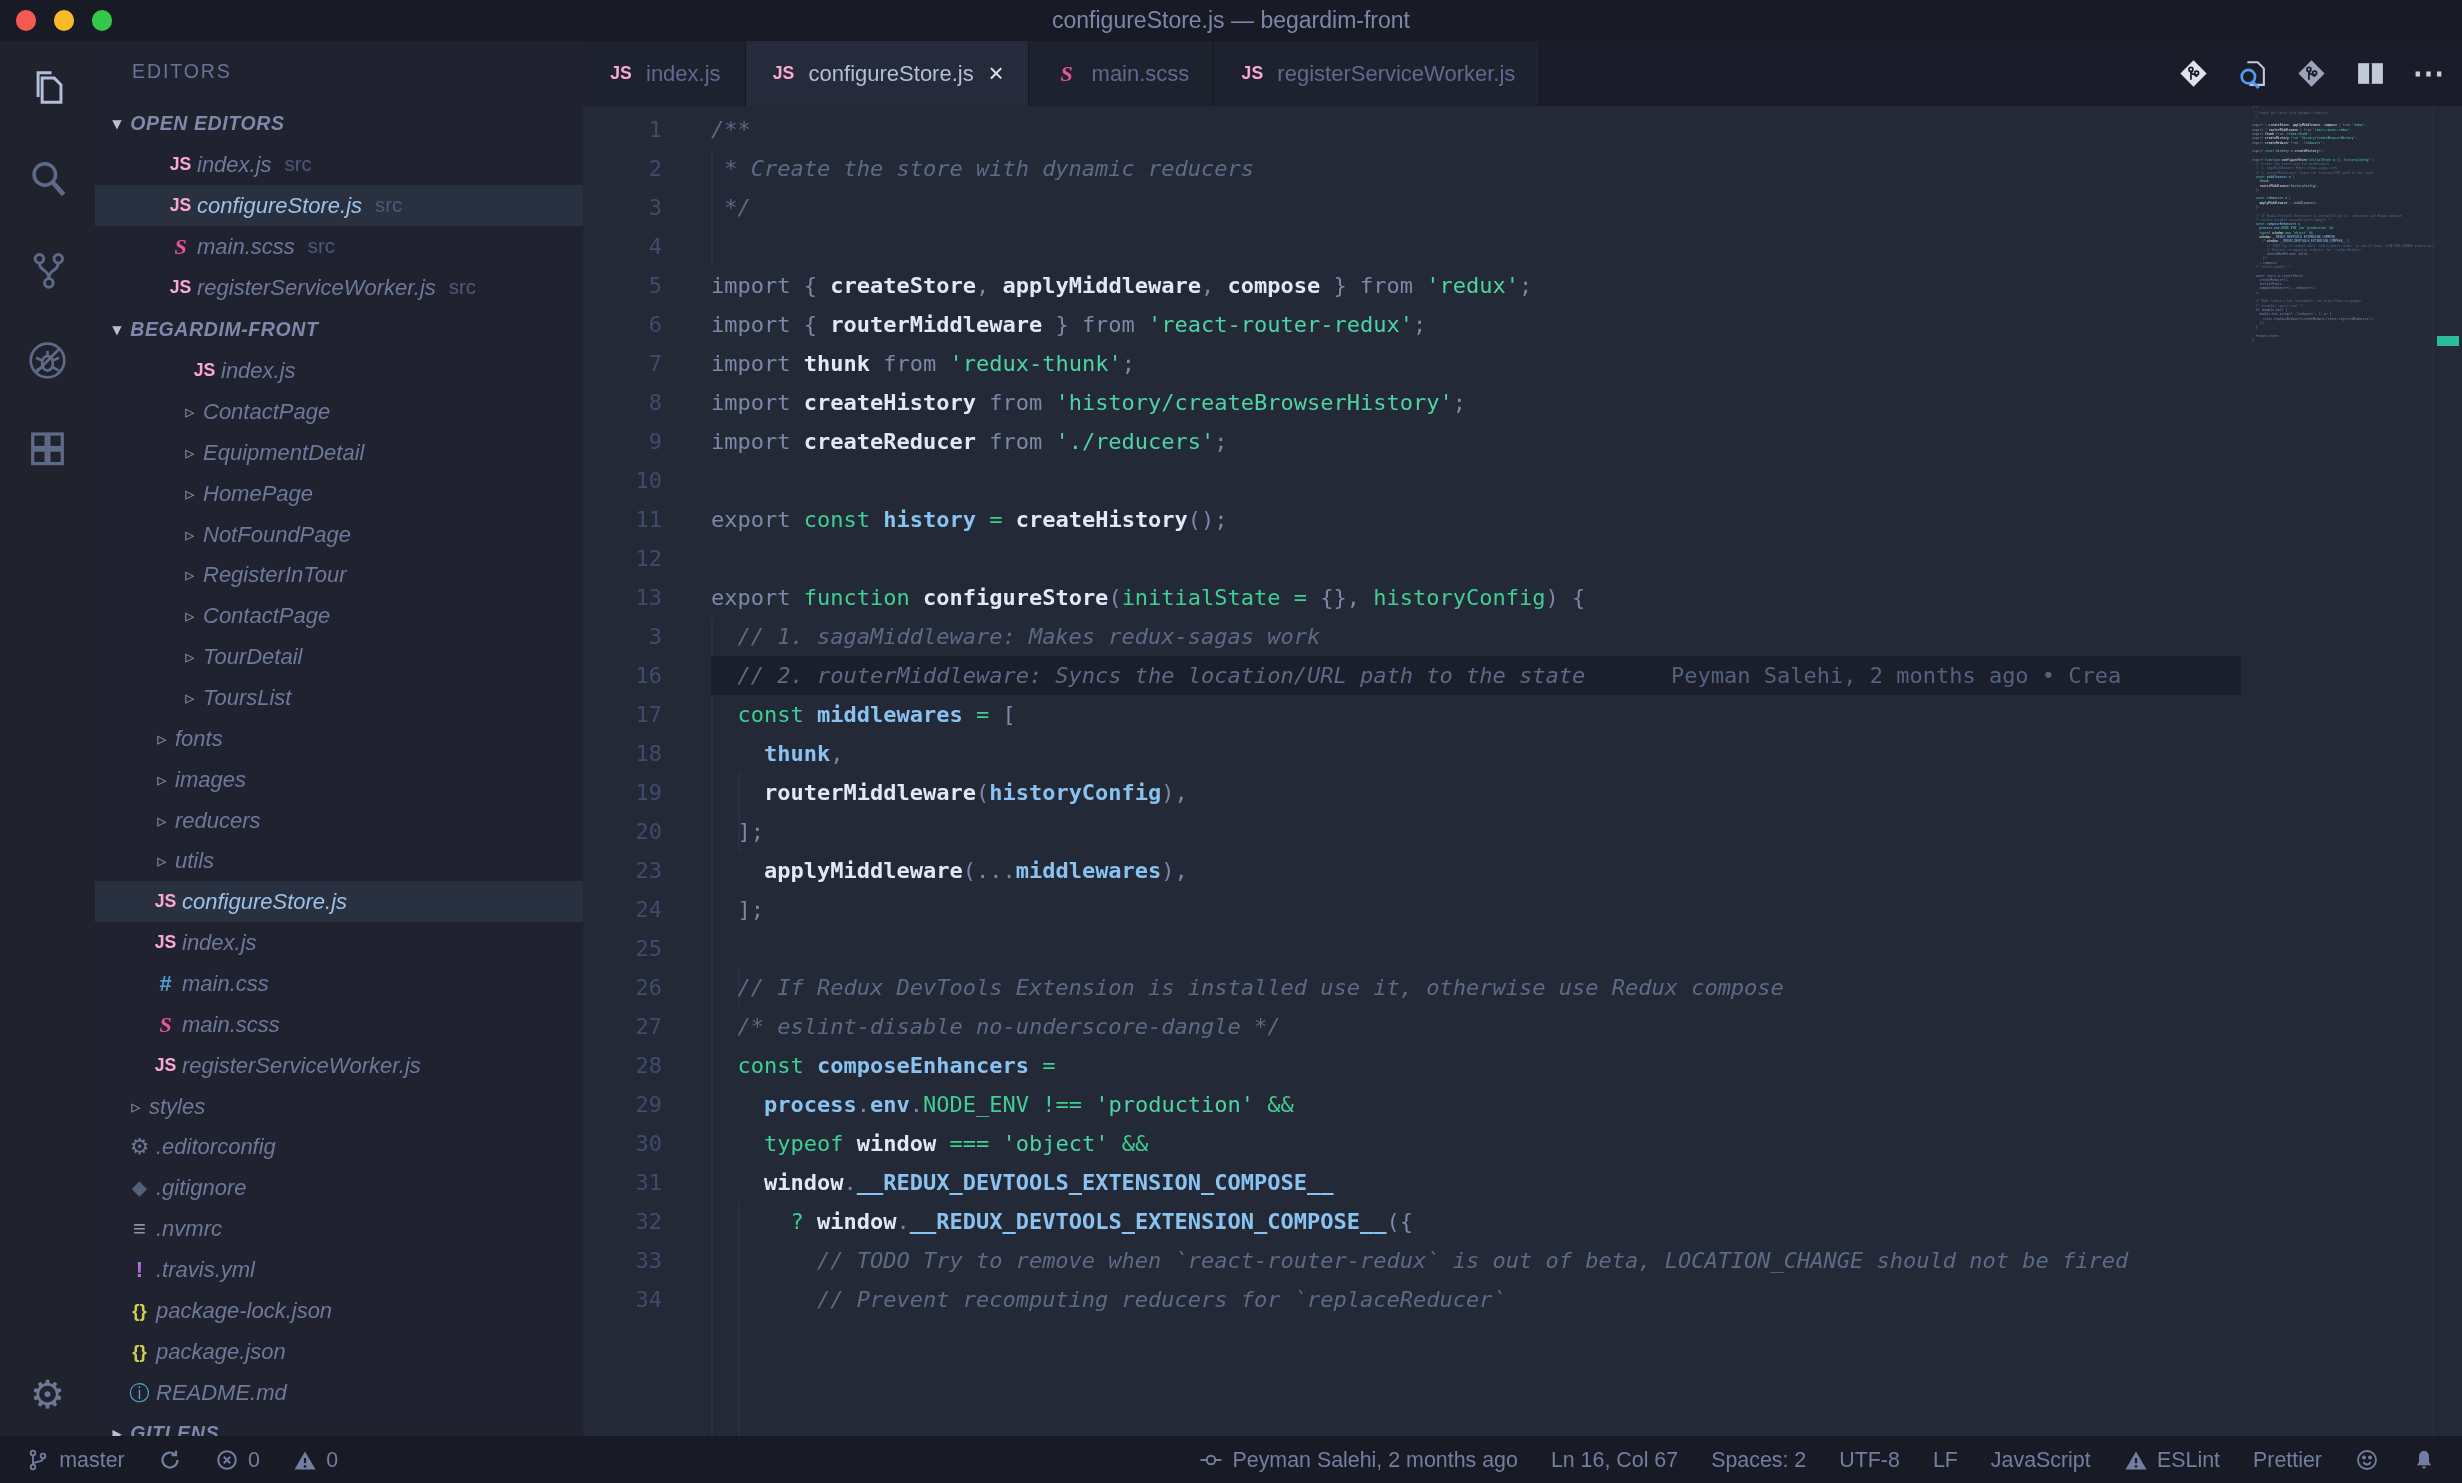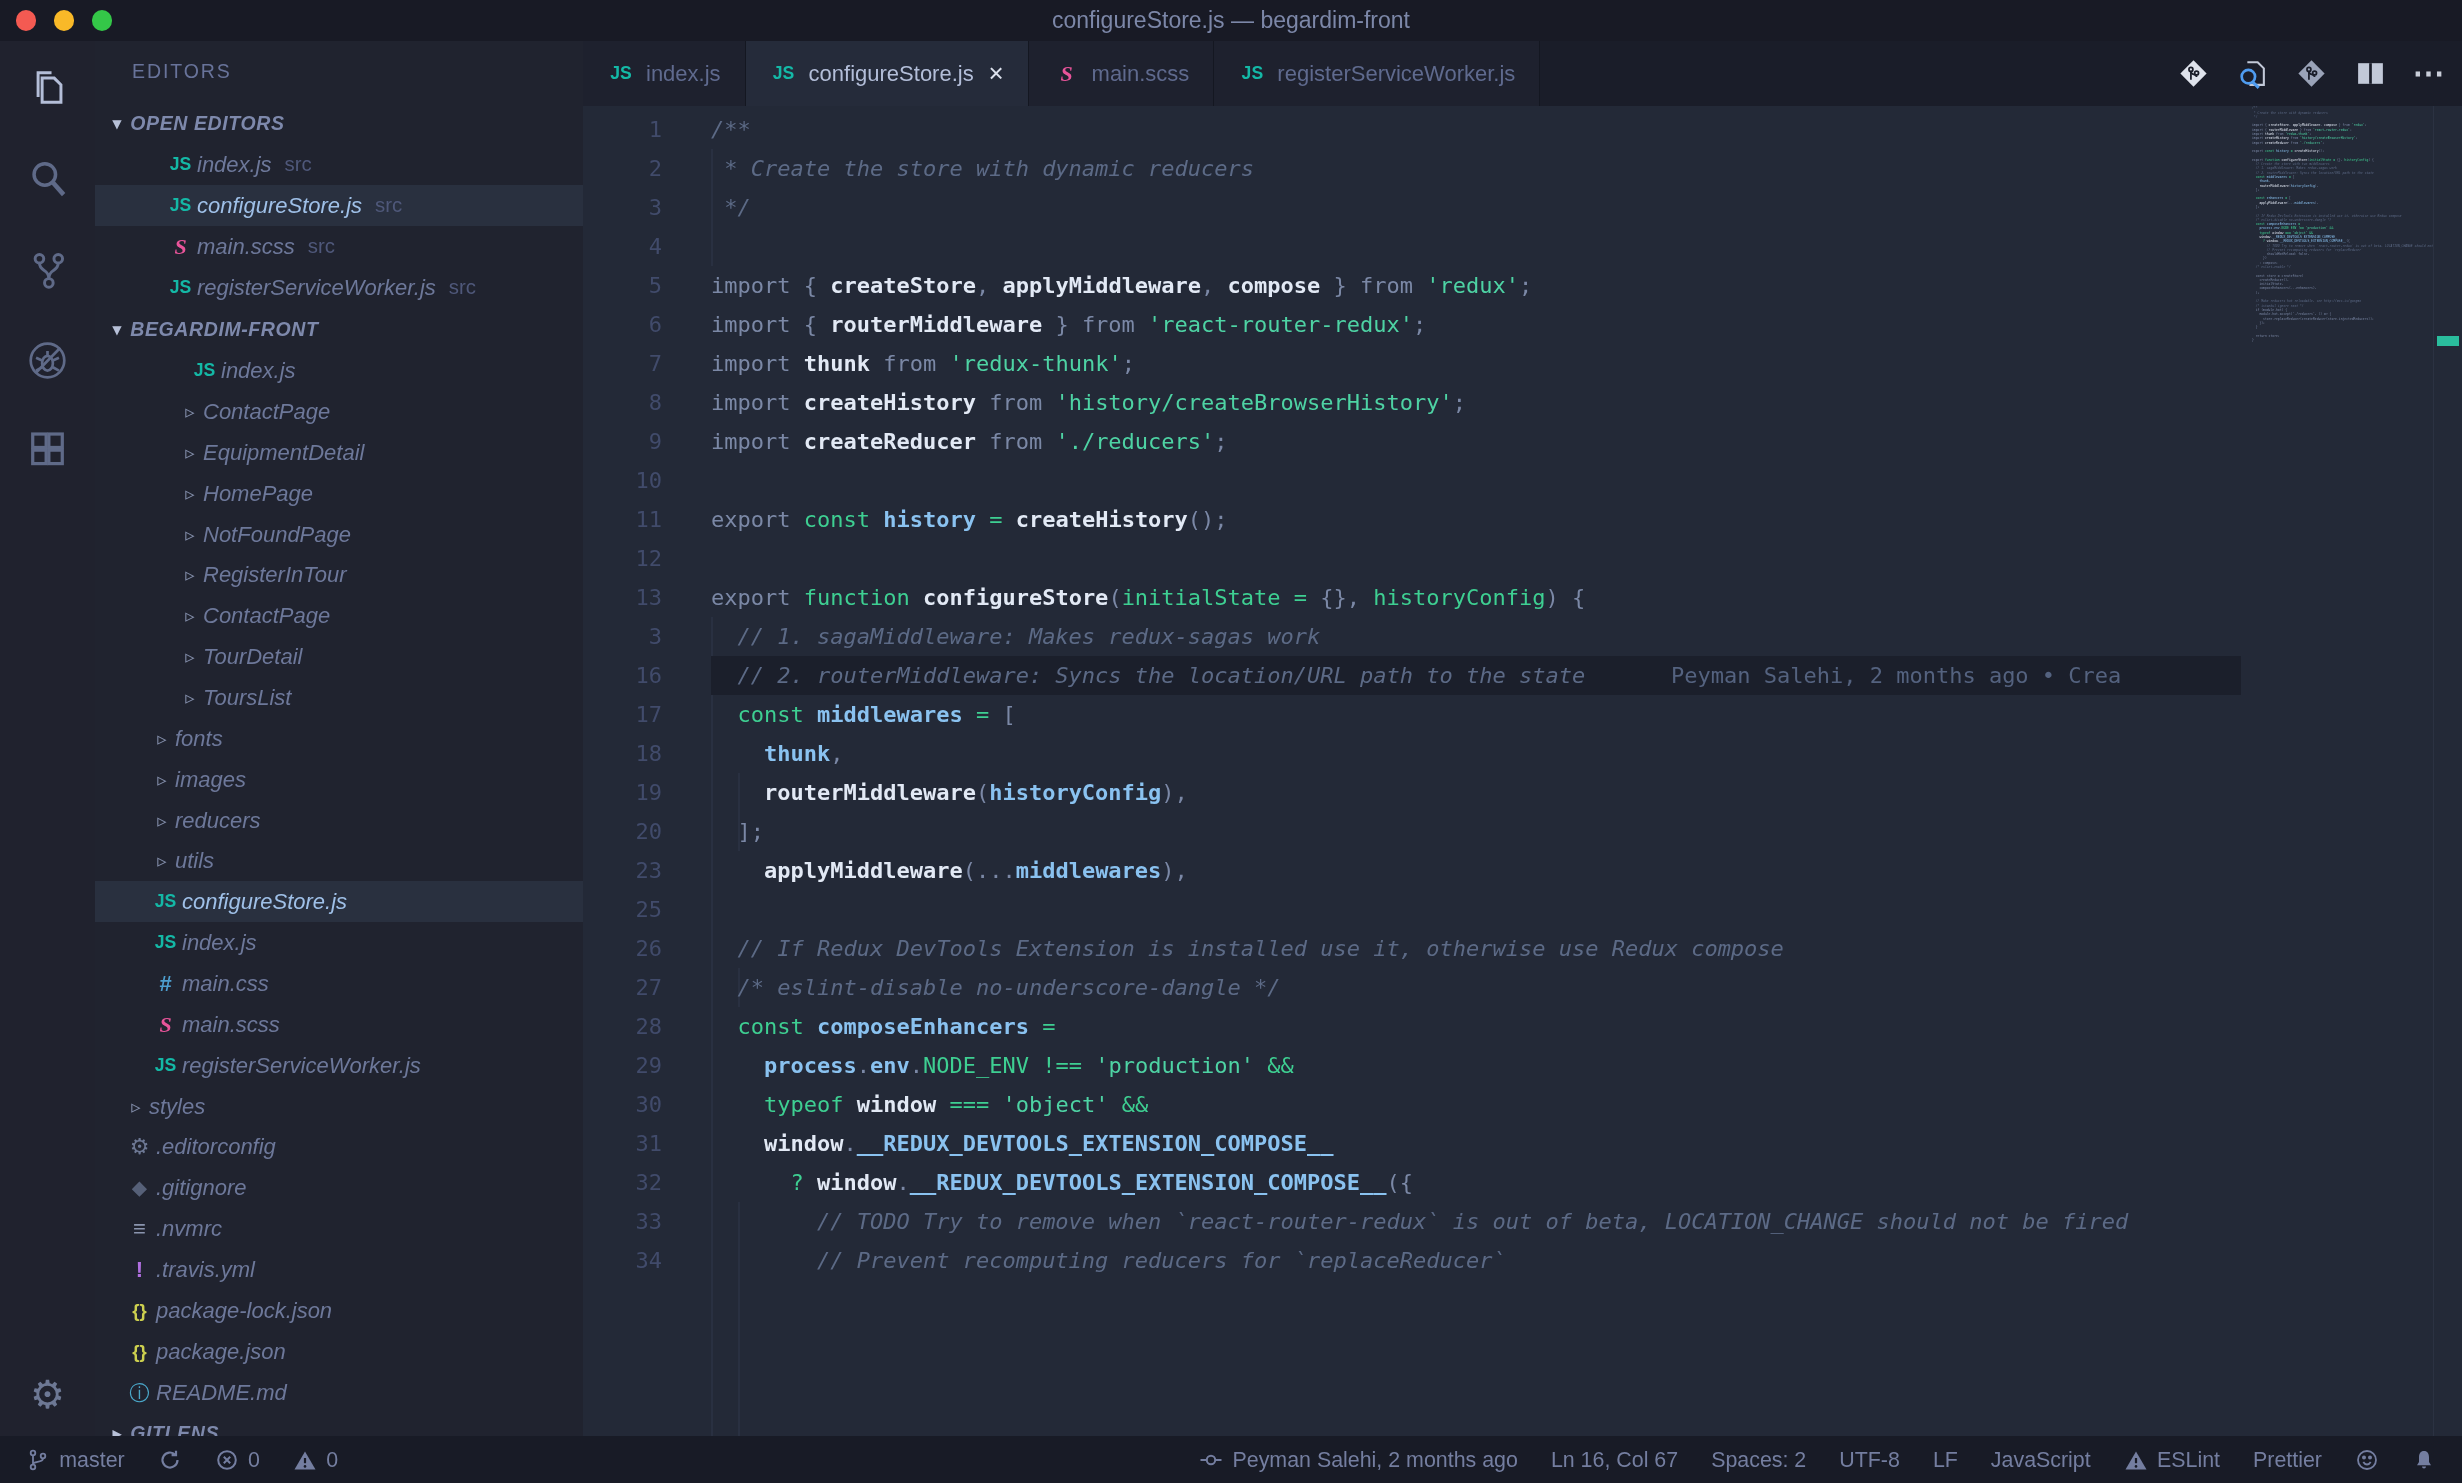--- a/index.html
+++ b/index.html
@@ -32,21 +32,21 @@
   .sidebar{position:absolute;top:41px;left:95px;width:488px;bottom:48px;background:var(--bg-sidebar);
            border-right:1.9px solid #191b25;overflow:hidden;}
   .sb-title{position:absolute;top:18.6px;left:37px;font-size:19.5px;letter-spacing:1.9px;color:#68739a;}
   .srow{position:absolute;left:0;width:488px;height:41px;display:flex;align-items:center;
         font-size:22px;color:var(--ui);box-sizing:border-box;}
   .srow.header{font-weight:bold;font-size:19.5px;color:var(--head);letter-spacing:0.6px;}
   .srow.sel{background:var(--bg-sel);color:#9fc0e8;}
   .twisty{width:26px;font-size:16.7px;color:#b7c0d8;text-align:center;flex:none;}
   .chev{width:26px;font-size:18.6px;color:#828da9;text-align:center;flex:none;}
   .ficon{width:33px;flex:none;text-align:center;font-weight:bold;font-size:17.6px;}
-  .fi-js{color:#14b8a6;} .fi-scss{color:#e9549a;font-style:italic;font-family:"Liberation Serif",serif;font-size:22px;}
+  .fi-js{color:#f9a8d4;} .fi-scss{color:#e9549a;font-style:italic;font-family:"Liberation Serif",serif;font-size:22px;}
   .fi-css{color:#4d9fd0;font-size:22px;} .fi-json{color:#cdd04f;font-size:18.6px;}
   .fi-gear{color:#6d7894;font-size:22px;font-weight:normal;} .fi-git{color:#566078;font-size:18.6px;}
   .fi-lines{color:#8a94ae;font-size:22px;} .fi-excl{color:#b06fe0;font-size:22px;}
   .fi-info{color:#4aa7c9;font-size:20.4px;font-weight:normal;}
   .flabel{white-space:nowrap;font-style:italic;}
   .fbadge{margin-left:13px;font-size:20.4px;color:var(--ui-dim);}
   
   .main{position:absolute;top:41px;left:583px;right:0;bottom:48px;}
   .tabbar{position:absolute;top:0;left:0;right:0;height:65px;background:var(--bg-tabbar);display:flex;}
   .tab{display:flex;align-items:center;gap:11px;padding:0 24px;height:65px;background:var(--bg-tab);
@@ -362,20 +362,21 @@
           <div class="line"><span class="ln">11</span><span class="lt"><span class="pl">export </span><span class="kw">const </span><span class="id">history</span><span class="kw"> = </span><span class="fn">createHistory</span><span class="pl">();</span></span></div>
           <div class="line"><span class="ln">12</span><span class="lt"> </span></div>
           <div class="line"><span class="ln">13</span><span class="lt"><span class="pl">export </span><span class="kw">function </span><span class="fn">configureStore</span><span class="pl">(</span><span class="kw">initialState</span><span class="kw"> = </span><span class="pl">{}, </span><span class="kw">historyConfig</span><span class="pl">) {</span></span></div>
           <div class="line"><span class="ln">3</span><span class="lt"><span class="cm">  // 1. sagaMiddleware: Makes redux-sagas work</span></span></div>
           <div class="line cur"><div class="hl"></div><span class="ln">16</span><span class="lt"><span class="cm">  // 2. routerMiddleware: Syncs the location/URL path to the state</span></span><span class="blame">Peyman Salehi, 2 months ago • Crea</span></div>
           <div class="line"><span class="ln">17</span><span class="lt"><span class="pl">  </span><span class="kw">const </span><span class="id">middlewares</span><span class="kw"> = </span><span class="pl">[</span></span></div>
           <div class="line"><span class="ln">18</span><span class="lt"><span class="pl">    </span><span class="id">thunk</span><span class="pl">,</span></span></div>
           <div class="line"><span class="ln">19</span><span class="lt"><span class="pl">    </span><span class="fn">routerMiddleware</span><span class="pl">(</span><span class="id">historyConfig</span><span class="pl">),</span></span></div>
           <div class="line"><span class="ln">20</span><span class="lt"><span class="pl">  ];</span></span></div>
           <div class="line"><span class="ln">23</span><span class="lt"><span class="pl">    </span><span class="fn">applyMiddleware</span><span class="pl">(...</span><span class="id">middlewares</span><span class="pl">),</span></span></div>
+          <div class="line"><span class="ln">24</span><span class="lt"><span class="pl">  ];</span></span></div>
           <div class="line"><span class="ln">25</span><span class="lt"> </span></div>
           <div class="line"><span class="ln">26</span><span class="lt"><span class="cm">  // If Redux DevTools Extension is installed use it, otherwise use Redux compose</span></span></div>
           <div class="line"><span class="ln">27</span><span class="lt"><span class="cm">  /* eslint-disable no-underscore-dangle */</span></span></div>
           <div class="line"><span class="ln">28</span><span class="lt"><span class="pl">  </span><span class="kw">const </span><span class="id">composeEnhancers</span><span class="kw"> =</span></span></div>
           <div class="line"><span class="ln">29</span><span class="lt"><span class="pl">    </span><span class="id">process</span><span class="pl">.</span><span class="id">env</span><span class="pl">.</span><span class="kw">NODE_ENV</span><span class="kw"> !== </span><span class="st">'production'</span><span class="kw"> &amp;&amp;</span></span></div>
           <div class="line"><span class="ln">30</span><span class="lt"><span class="pl">    </span><span class="kw">typeof </span><span class="fn">window</span><span class="kw"> === </span><span class="st">'object'</span><span class="kw"> &amp;&amp;</span></span></div>
           <div class="line"><span class="ln">31</span><span class="lt"><span class="pl">    </span><span class="fn">window</span><span class="pl">.</span><span class="id">__REDUX_DEVTOOLS_EXTENSION_COMPOSE__</span></span></div>
           <div class="line"><span class="ln">32</span><span class="lt"><span class="pl">      </span><span class="kw">? </span><span class="fn">window</span><span class="pl">.</span><span class="id">__REDUX_DEVTOOLS_EXTENSION_COMPOSE__</span><span class="pl">({</span></span></div>
           <div class="line"><span class="ln">33</span><span class="lt"><span class="cm">        // TODO Try to remove when `react-router-redux` is out of beta, LOCATION_CHANGE should not be fired</span></span></div>
           <div class="line"><span class="ln">34</span><span class="lt"><span class="cm">        // Prevent recomputing reducers for `replaceReducer`</span></span></div>

